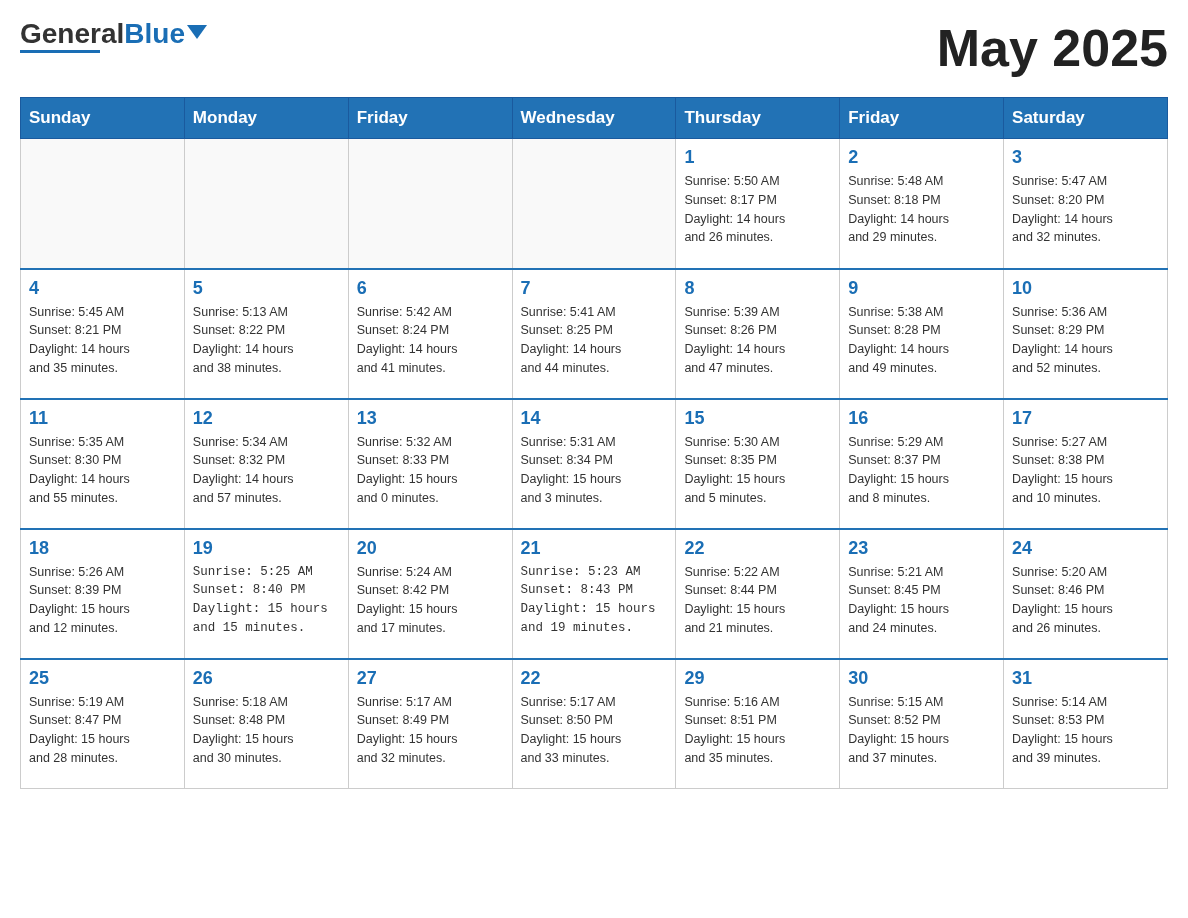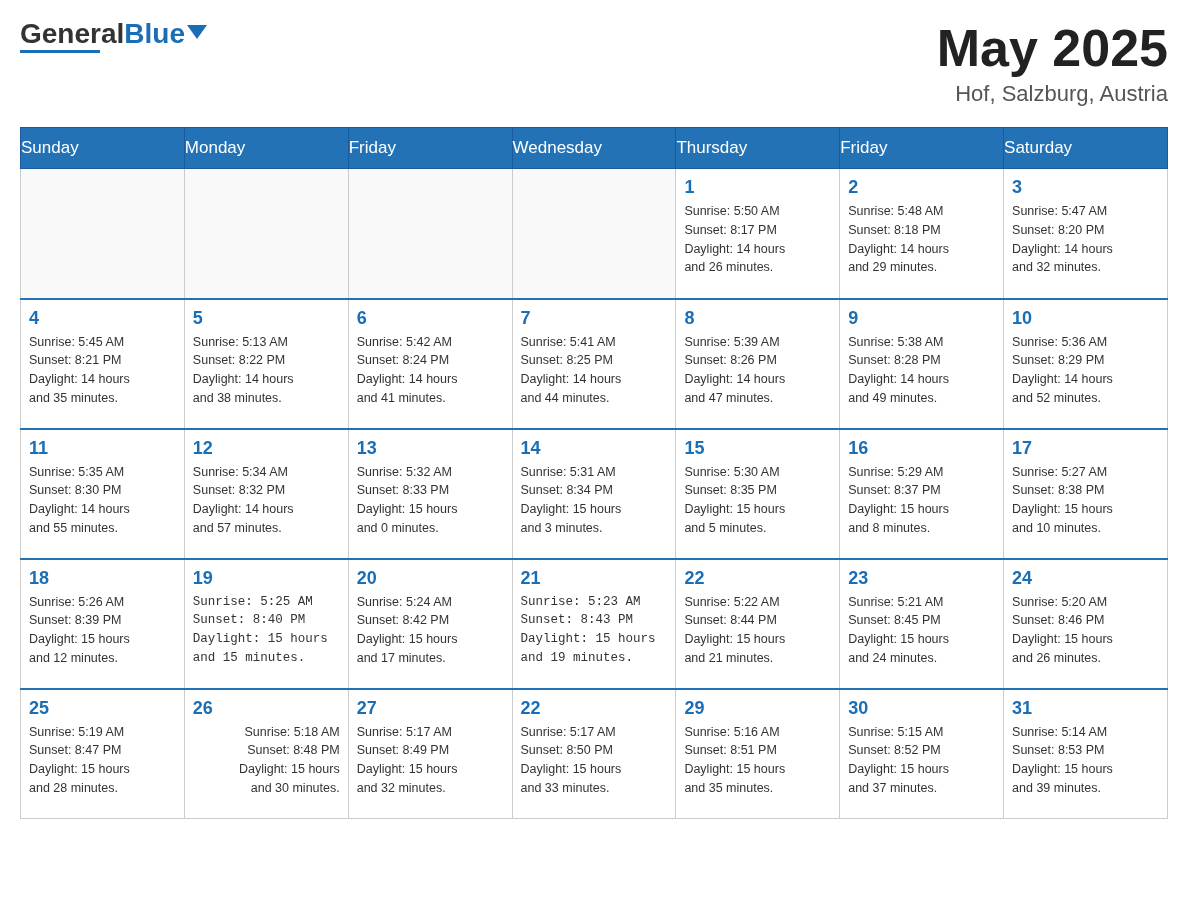--- a/index.html
+++ b/index.html
@@ -63,23 +63,23 @@
       margin-top: 4px;
     }
     .calendar {
       width: 100%;
       border-collapse: collapse;
       border: 1px solid #bbb;
     }
     .calendar th {
       background: #2272b5;
       color: #fff;
-      padding: 10px 0;
+      padding: 10px 8px;
       font-size: 17px;
-      font-weight: normal;
+      font-weight: bold;
       text-align: left;
       border: 1px solid #1a5a9e;
     }
     .calendar td {
       vertical-align: top;
       padding: 8px;
       border: 1px solid #ccc;
       width: 14.28%;
       min-height: 110px;
       height: 130px;
@@ -107,21 +107,20 @@
 
 <div class="header">
   <div class="logo">
     <div class="logo-text">
       <span>General</span><span class="blue">Blue</span><span class="logo-triangle"></span>
     </div>
     <div class="logo-line"></div>
   </div>
   <div class="title-section">
     <div class="month-year">May 2025</div>
-    <div class="location">Hof, Salzburg, Austria</div>
   </div>
 </div>
 
 <table class="calendar">
   <thead>
     <tr>
       <th>Sunday</th>
       <th>Monday</th>
       <th>Friday</th>
       <th>Wednesday</th>
@@ -314,21 +313,21 @@
       <tr class="row-divider">
         <td>
           <div class="day-number">25</div>
           <div class="day-info" style="white-space: pre-line;">Sunrise: 5:19 AM
 Sunset: 8:47 PM
 Daylight: 15 hours
 and 28 minutes.</div>
         </td>
         <td>
           <div class="day-number">26</div>
-          <div class="day-info" style="white-space: pre-line; text-align: right;">Sunrise: 5:18 AM
+          <div class="day-info" style="white-space: pre-line;">Sunrise: 5:18 AM
 Sunset: 8:48 PM
 Daylight: 15 hours
 and 30 minutes.</div>
         </td>
         <td>
           <div class="day-number">27</div>
           <div class="day-info" style="white-space: pre-line;">Sunrise: 5:17 AM
 Sunset: 8:49 PM
 Daylight: 15 hours
 and 32 minutes.</div>

